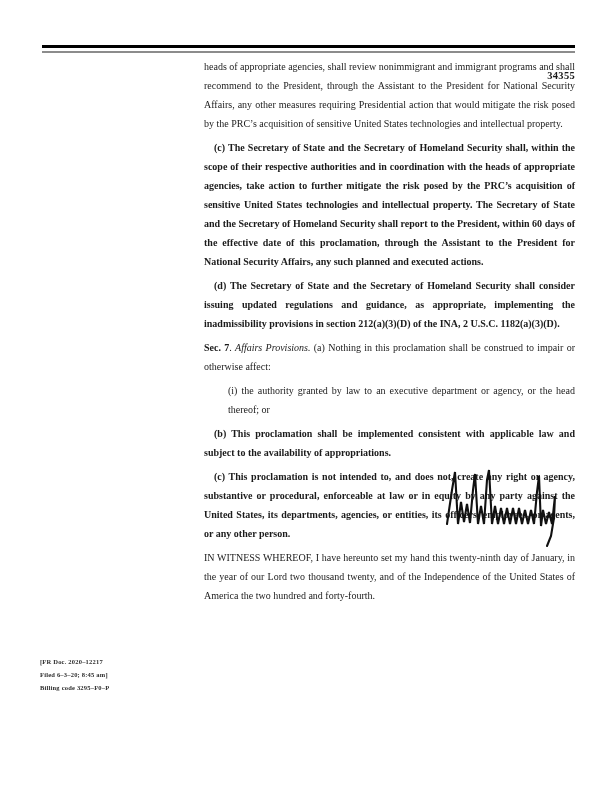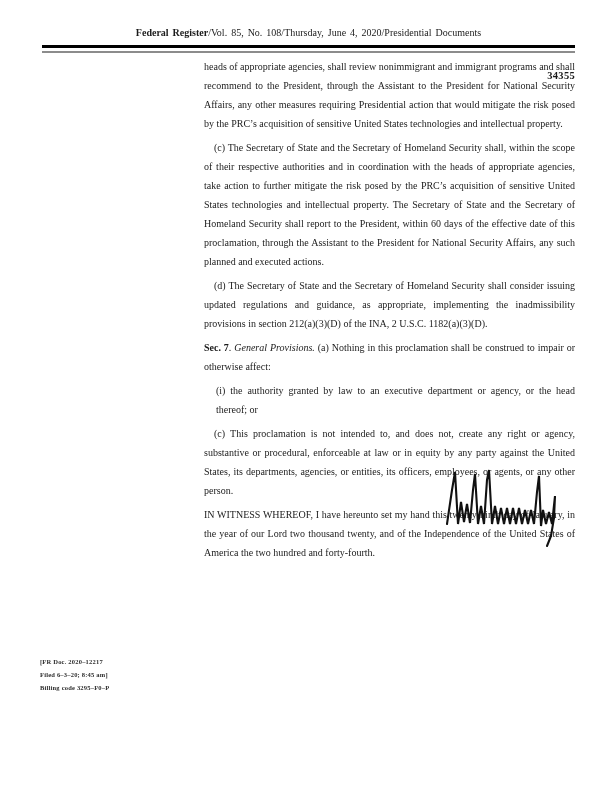--- a/index.html
+++ b/index.html
@@ -43,22 +43,22 @@
   .body-col {
     position: absolute;
     left: 204px;
     top: 57px;
     width: 371px;
     font-size: 10px;
     line-height: 19px;
     text-align: justify;
   }
   .para { margin: 0 0 5px 0; }
-  .para.indent { text-indent: 10px; }
-  .para.sub { margin-left: 12px; }
+  .para.indent { text-indent: 10px; font-weight: bold; }
+  .para.sub { margin-left: 24px; }
   .para .sec-label { font-weight: bold; }
   .para .sec-title { font-style: italic; }
 
   
   .signature {
     position: absolute;
     left: 443px;
     top: 466px;
     width: 132px;
     height: 86px;
@@ -77,33 +77,33 @@
     color: #2e2e2e;
     white-space: nowrap;
   }
 </style>
 </head>
 <body>
 
 <div class="page">
 
   <div class="fr-header">
-    <span><span class="journal">Federal Register</span><span>/Vol. 85, No. 108/Thursday, June 4, 2020/Presidential Documents</span></span>
     <span class="fr-folio">34355</span>
   </div>
 
   <div class="rule rule-black"></div>
   <div class="rule rule-gray"></div>
 
   <main class="body-col">
     <p class="para">heads of appropriate agencies, shall review nonimmigrant and immigrant programs and shall recommend to the President, through the Assistant to the President for National Security Affairs, any other measures requiring Presidential action that would mitigate the risk posed by the PRC’s acquisition of sensitive United States technologies and intellectual property.</p>
     <p class="para indent">(c) The Secretary of State and the Secretary of Homeland Security shall, within the scope of their respective authorities and in coordination with the heads of appropriate agencies, take action to further mitigate the risk posed by the PRC’s acquisition of sensitive United States technologies and intellectual property. The Secretary of State and the Secretary of Homeland Security shall report to the President, within 60 days of the effective date of this proclamation, through the Assistant to the President for National Security Affairs, any such planned and executed actions.</p>
     <p class="para indent">(d) The Secretary of State and the Secretary of Homeland Security shall consider issuing updated regulations and guidance, as appropriate, implementing the inadmissibility provisions in section 212(a)(3)(D) of the INA, 2 U.S.C. 1182(a)(3)(D).</p>
-    <p class="para"><span class="sec-label">Sec. 7</span><span>. </span><span class="sec-title">General Provisions.</span><span> (a) Nothing in this proclamation shall be construed to impair or otherwise affect:</span></p>
+    <p class="para"><span class="sec-label">Sec. 7</span><span>. </span><span class="sec-title">Affairs Provisions.</span><span> (a) Nothing in this proclamation shall be construed to impair or otherwise affect:</span></p>
     <p class="para sub">(i) the authority granted by law to an executive department or agency, or the head thereof; or</p>
+    <p class="para indent">(b) This proclamation shall be implemented consistent with applicable law and subject to the availability of appropriations.</p>
     <p class="para indent">(c) This proclamation is not intended to, and does not, create any right or agency, substantive or procedural, enforceable at law or in equity by any party against the United States, its departments, agencies, or entities, its officers, employees, or agents, or any other person.</p>
     <p class="para">IN WITNESS WHEREOF, I have hereunto set my hand this twenty-ninth day of January, in the year of our Lord two thousand twenty, and of the Independence of the United States of America the two hundred and forty-fourth.</p>
   </main>
 
   <div class="signature">
     <svg viewBox="0 0 132 86" xmlns="http://www.w3.org/2000/svg">
       <path d="M4 58 L9 24 L12 6 L15 58 L18 36 L21 56 L24 38 L27 57 L30 24 L32 8 L35 58 L38 40 L41 58 L44 14 L46 4 L49 58 L52 40 L55 58 L58 42 L61 58 L64 42 L67 58 L70 42 L73 58 L76 42 L79 58 L82 44 L85 58 L88 44 L91 58 L94 26 L96 10 L98 60 L100 44 L103 58 L106 46 L109 58 L112 30 L111 52 L108 70 L104 80" fill="none" stroke="#111111" stroke-width="2.1" stroke-linejoin="miter" stroke-linecap="round"></path>
     </svg>
   </div>
 

